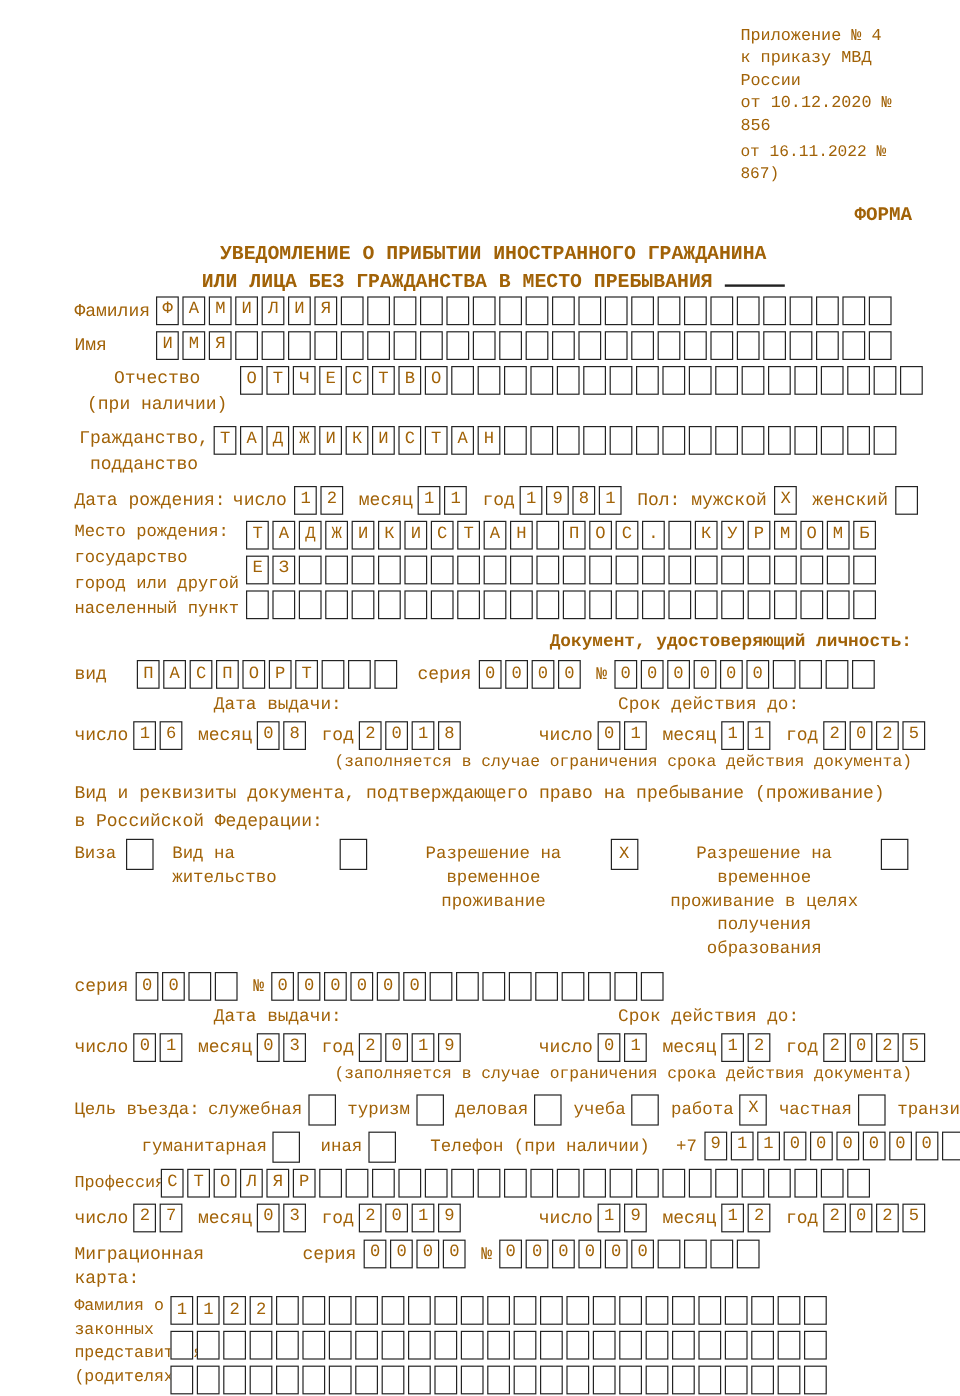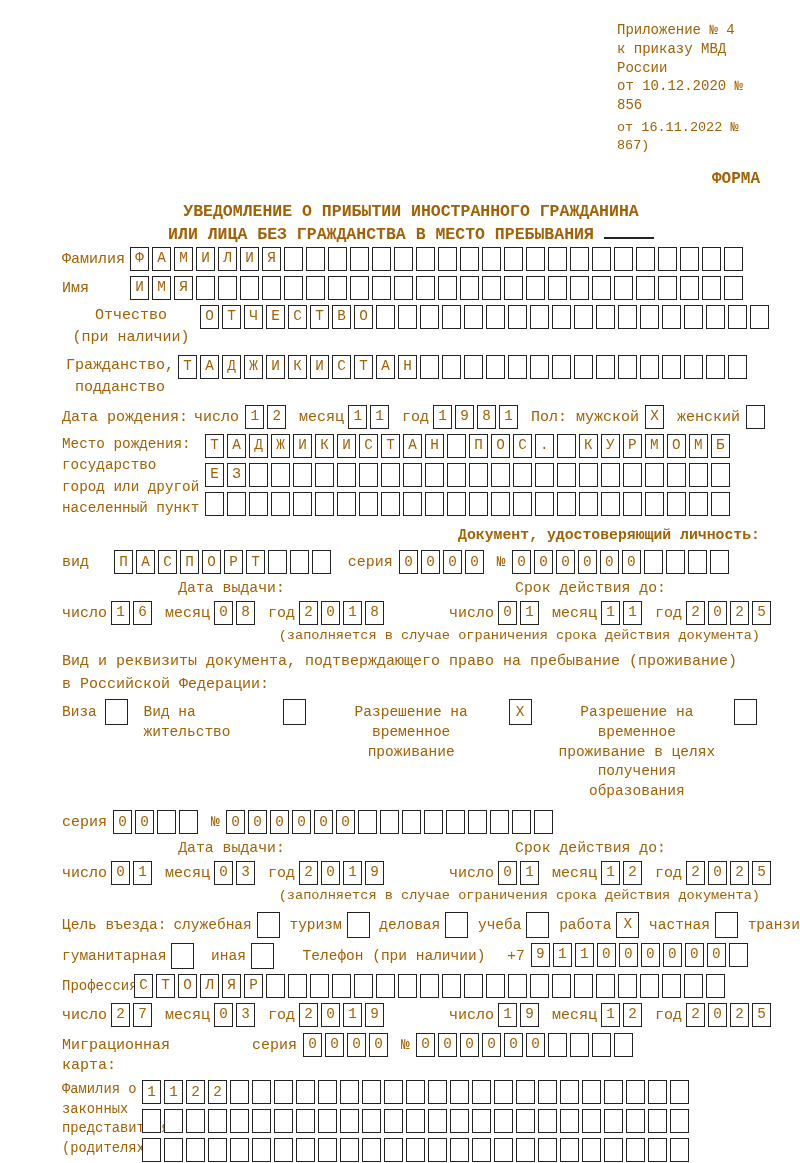--- a/index.html
+++ b/index.html
@@ -49,21 +49,21 @@
   .resline { margin-bottom:3px; }
   .resrow { display:flex; align-items:flex-start; margin:5px 0 9px; }
   .resitem { display:flex; align-items:flex-start; margin-right:13px; font-size:14.5px; }
   .resitem:last-child { margin-right:0; }
   .reslbl { text-align:center; line-height:1.35; padding-top:4px; margin-right:8px; }
   .reslbl.left { text-align:left; }
 
   .goal { display:flex; align-items:flex-start; margin-bottom:5px; font-size:14.5px; }
   .gitem { display:flex; align-items:flex-start; margin-left:7px; }
   .gitem .lbl { padding-top:4px; margin-right:5px; }
-  .indent56 { }
+  .indent56 { margin-left:56px; }
 
   .repr { display:flex; align-items:flex-start; margin-top:2px; }
   .repr-lbl { width:80px; font-size:13.8px; line-height:1.42; flex:0 0 auto; }
 </style>
 </head>
 <body>
 
 <div class="page">
 
   <div class="annex">

